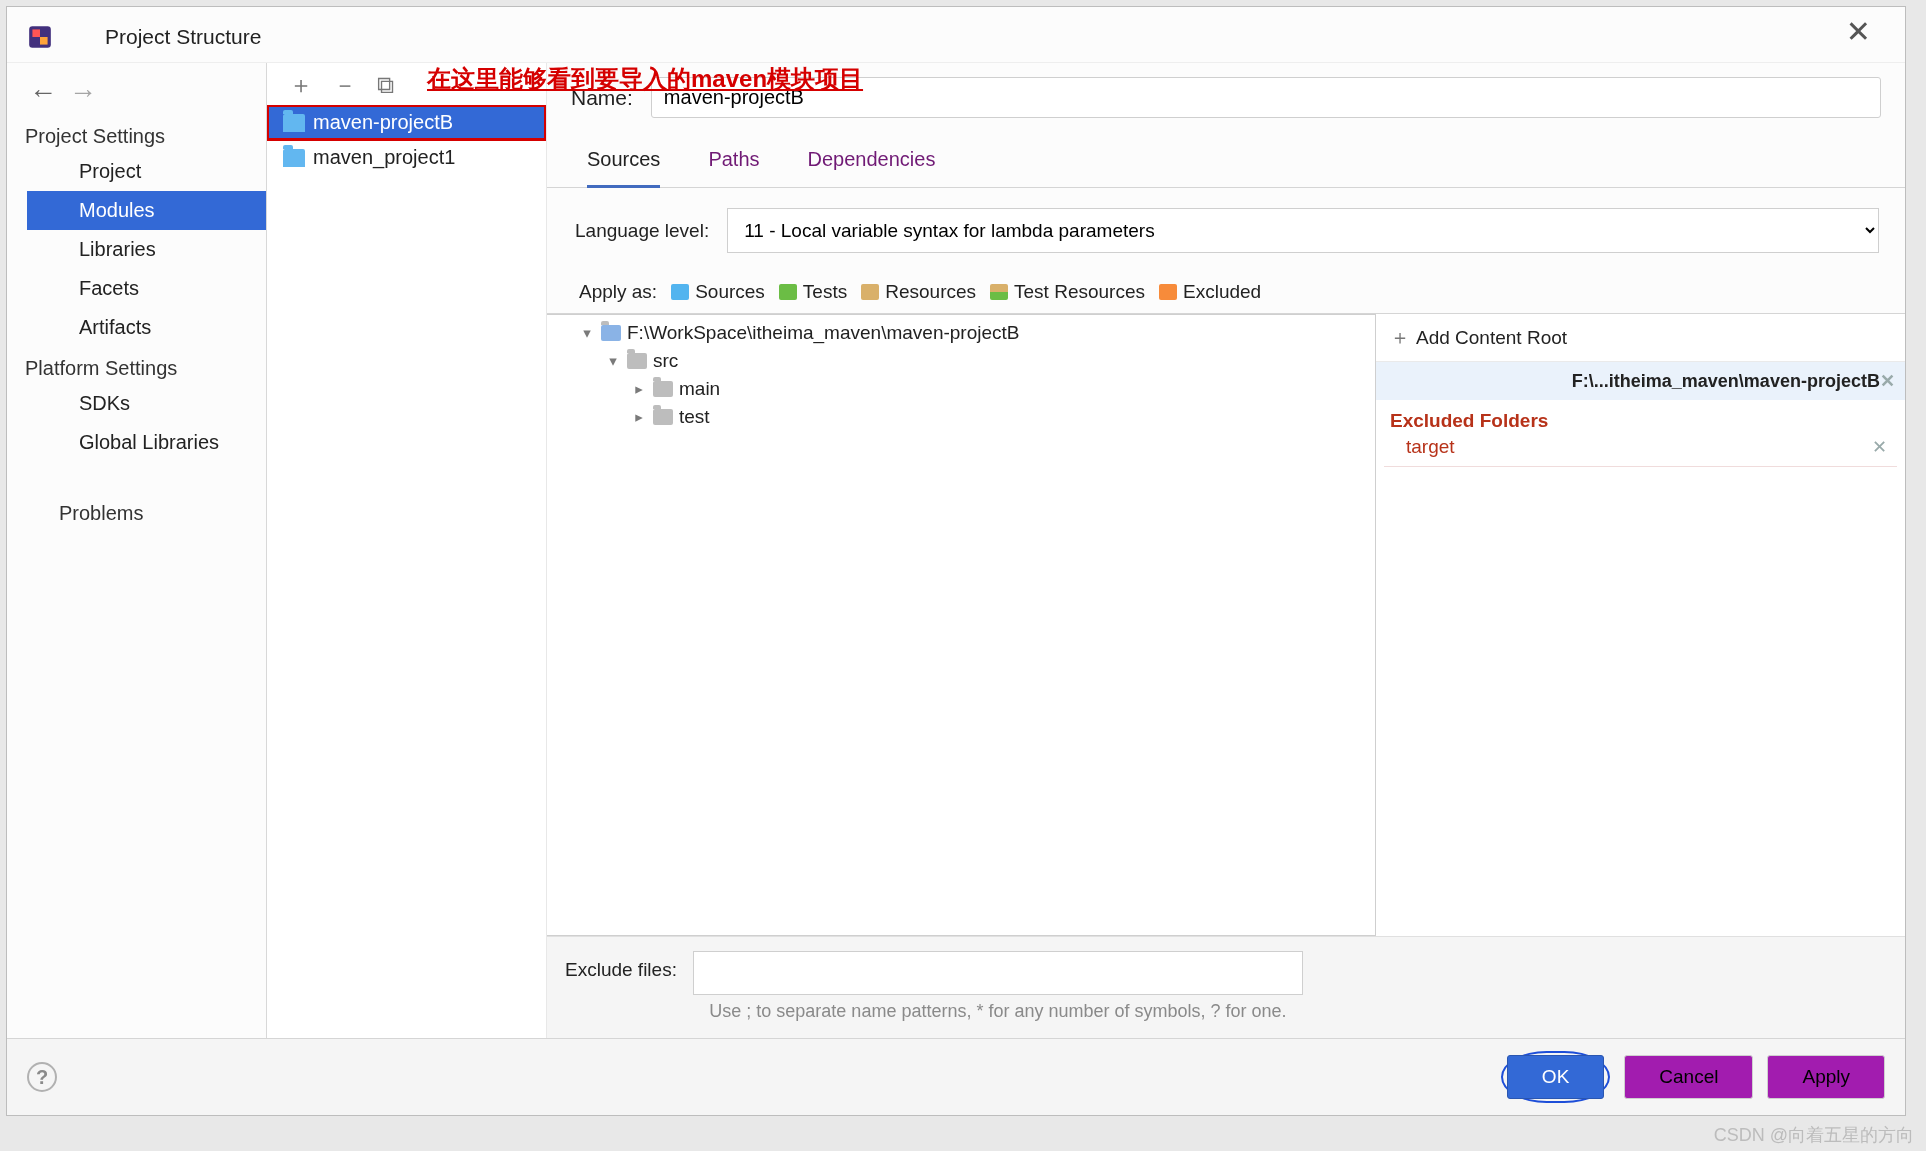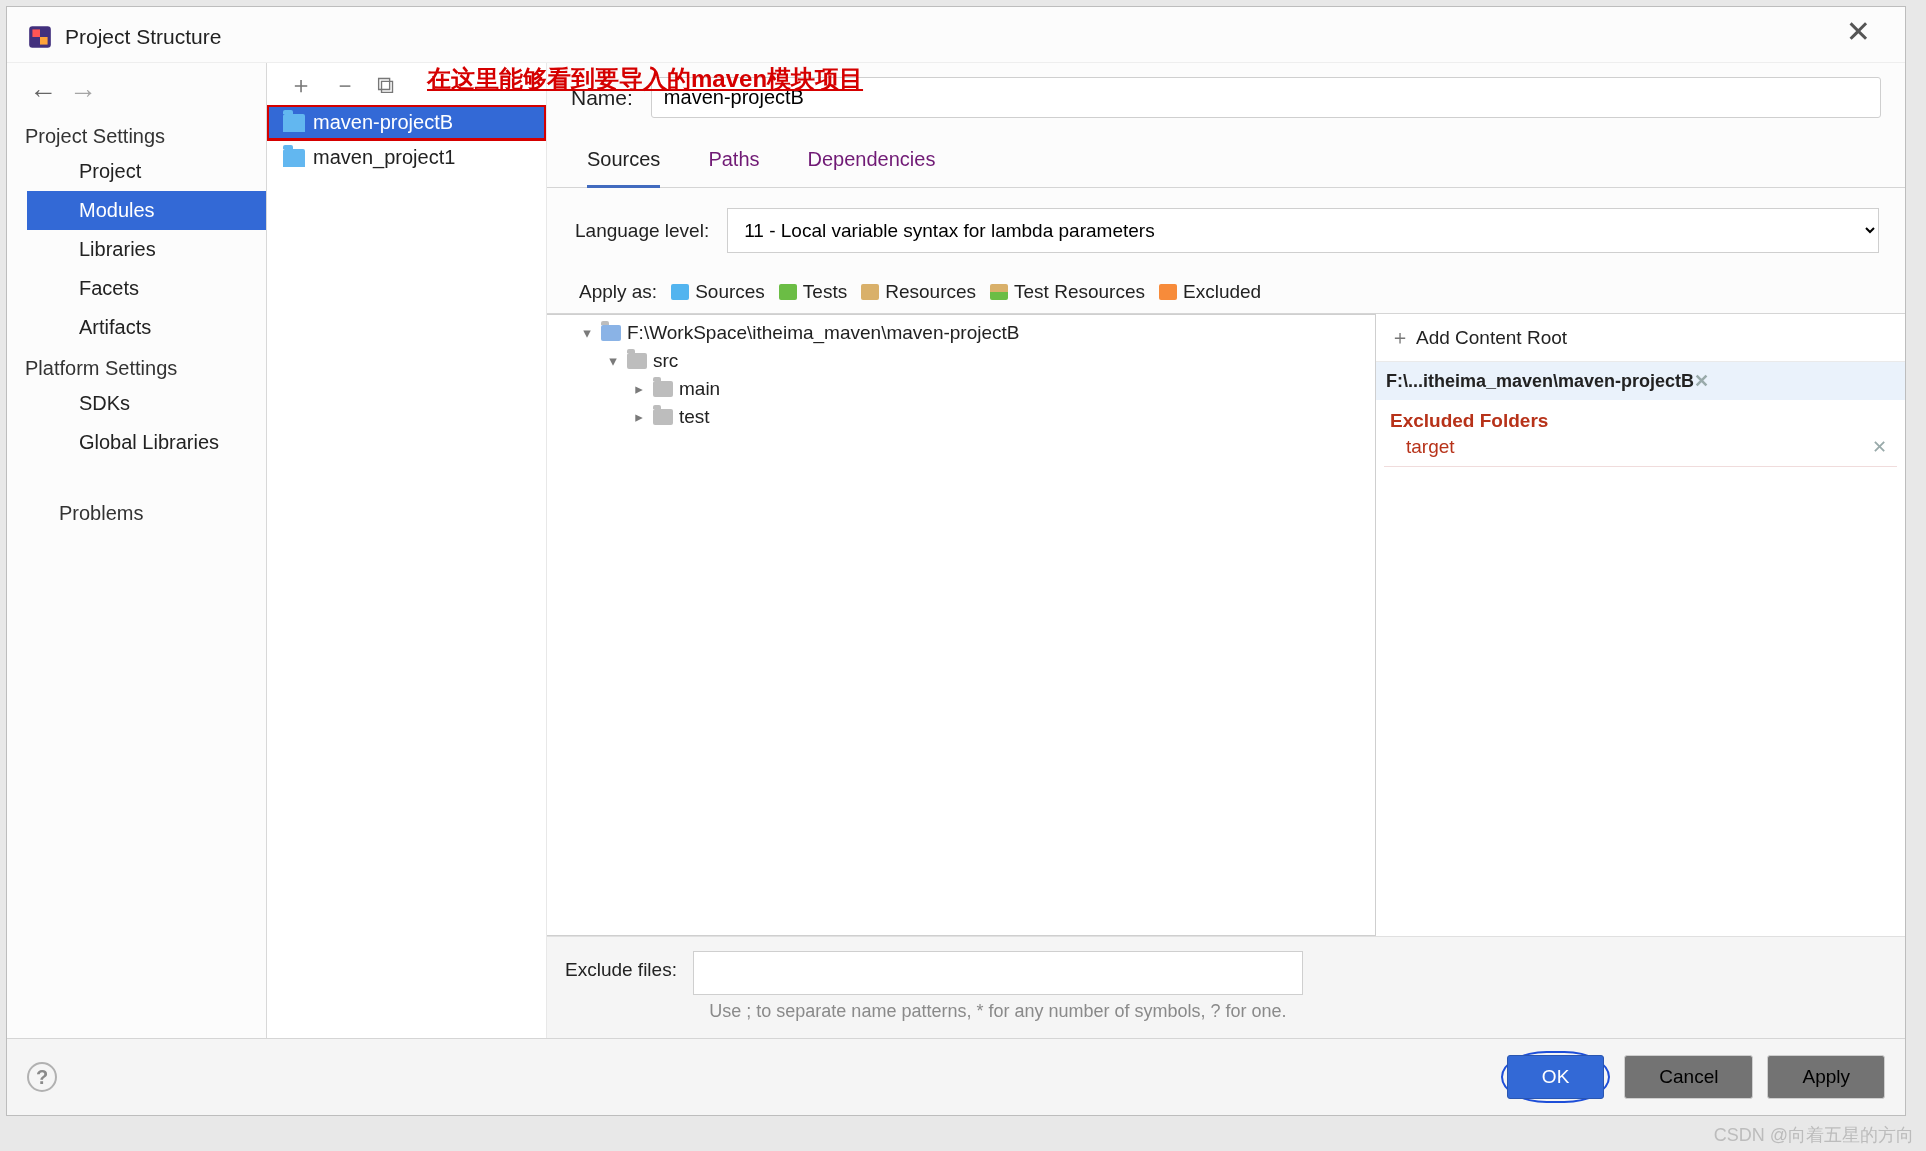--- a/index.html
+++ b/index.html
@@ -24,20 +24,21 @@
   }
   
   .titlebar {
     display: flex;
     align-items: center;
     padding: 8px 14px 4px 18px;
     background: #fcfcfc;
     border-bottom: 1px solid #eee;
     position: relative;
     height: 56px;
+    gap: 40px;
   }
   .appicon {
     width: 30px; height: 30px;
     margin-right: 10px;
     display:flex;align-items:center;justify-content:center;
   }
   .title-text { font-size: 21px; }
   .closebtn {
     position: absolute;
     right: 22px; top: 6px;
@@ -219,21 +220,21 @@
   .cr-head {
     display:flex; align-items:center;
     padding:10px 14px;
     font-size:19px;
     border-bottom:1px solid #eaeaea;
     cursor:pointer;
   }
   .cr-head .plus { color:#777; font-size:20px; margin-right:6px;}
   .cr-path {
     background:#eaf2fb;
-    display:flex; align-items:center; justify-content:flex-start;
+    display:flex; align-items:center; justify-content:flex-end;
     padding:8px 10px;
     font-size:18px; font-weight:700;
   }
   .ex-root-title {
     color:#b73219; font-weight:700;
     padding:10px 14px 2px 14px;
     font-size:19px;
   }
   .ex-item {
     display:flex; align-items:center; justify-content:space-between;
@@ -266,21 +267,21 @@
   }
   .help-ic {
     width:30px;height:30px;border:2px solid #b1b1b1;border-radius:50%;
     display:flex;align-items:center;justify-content:center;color:#8a8a8a;font-size:20px;font-weight:700;
   }
   .spacer { flex:1; }
   .btn {
     font-size:19px;
     padding:10px 34px;
     border:1px solid #cfcfcf;
-    background:#737373;
+    background:#a21caf;
     cursor:pointer;
     border-radius:3px;
   }
   .btn.primary {
     background:#3369d6; color:#fff; border-color:#2a56b0;
   }
   .ok-ellipse {
     border:2px solid #1d4ed8;
     border-radius:50%/60%;
     padding:2px 4px;

